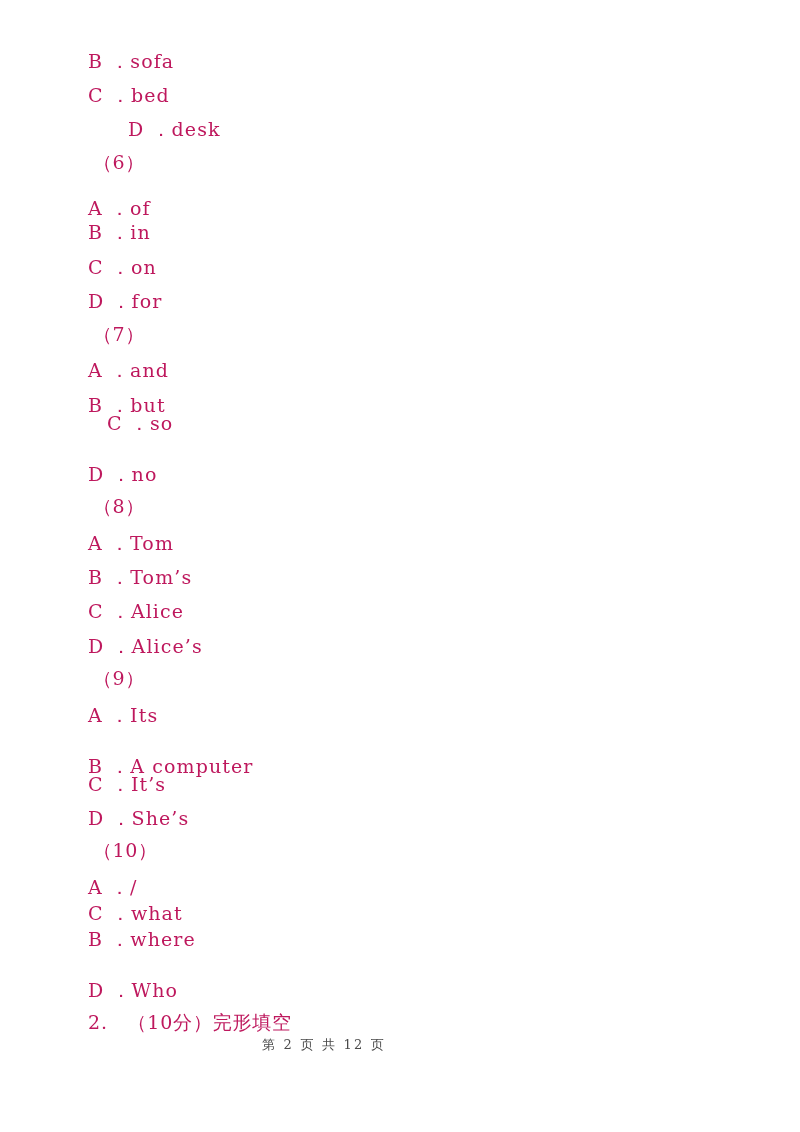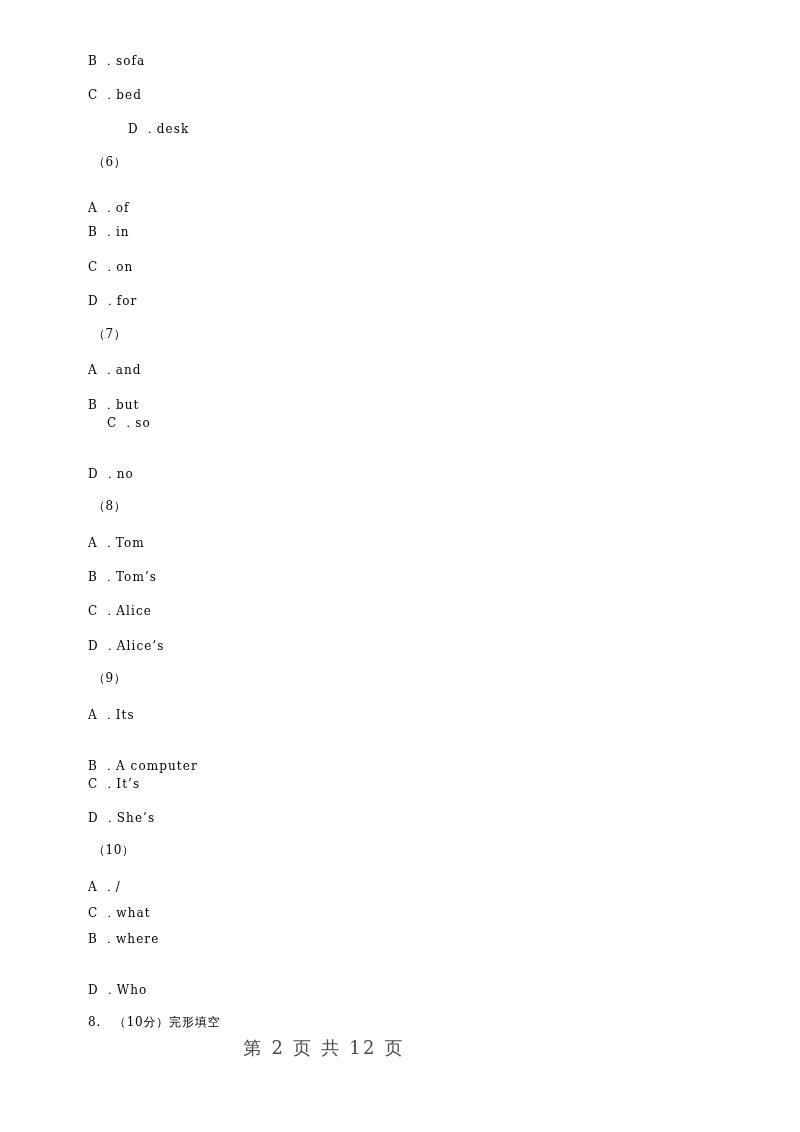--- a/index.html
+++ b/index.html
@@ -22,22 +22,22 @@
     position: absolute;
     left: 0;
     top: 0;
     width: 800px;
   }
 
   .line {
     position: absolute;
     left: 88px;
     white-space: pre;
-    color: #000000;
-    font-size: 12px;
+    color: #be185d;
+    font-size: 19px;
     line-height: 16px;
     letter-spacing: 1.1px;
     font-family: "DejaVu Serif", "Liberation Serif", serif;
     -webkit-font-smoothing: antialiased;
   }
 
   
   .line.blank-num {
     left: 93px;
     letter-spacing: 0.6px;
@@ -50,21 +50,21 @@
   }
 
   
   .footer {
     position: absolute;
     top: 1036px;
     left: 0;
     width: 648px;
     text-align: center;
     color: #4a4a4a;
-    font-size: 18px;
+    font-size: 13px;
     letter-spacing: 2.2px;
     white-space: pre;
     font-family: "DejaVu Serif", "Liberation Serif", serif;
   }
 </style>
 </head>
 <body>
 
 <div class="page">
 
@@ -91,18 +91,18 @@
       <div class="line blank-num" style="top: 670px;">（9）</div>
       <div class="line" style="top: 707px; text-align: right;">A ．Its</div>
       <div class="line" style="top: 758px;">B ．A computer</div>
       <div class="line" style="top: 776px;">C ．It’s</div>
       <div class="line" style="top: 810px;">D ．She’s</div>
       <div class="line blank-num" style="top: 842px; text-align: right;">（10）</div>
       <div class="line" style="top: 879px;">A ．/</div>
       <div class="line" style="top: 913px; margin-top: 18px;">B ．where</div>
       <div class="line" style="top: 905px;">C ．what</div>
       <div class="line" style="top: 982px;">D ．Who</div>
-      <div class="line section-heading" style="top: 1014px;">8.　（10分）完形填空</div>
+      <div class="line section-heading" style="top: 1014px;">2.　（10分）完形填空</div>
     </div>
 
   <div class="footer">第 2 页 共 12 页</div>
 
 </div>
 
 </body></html>

